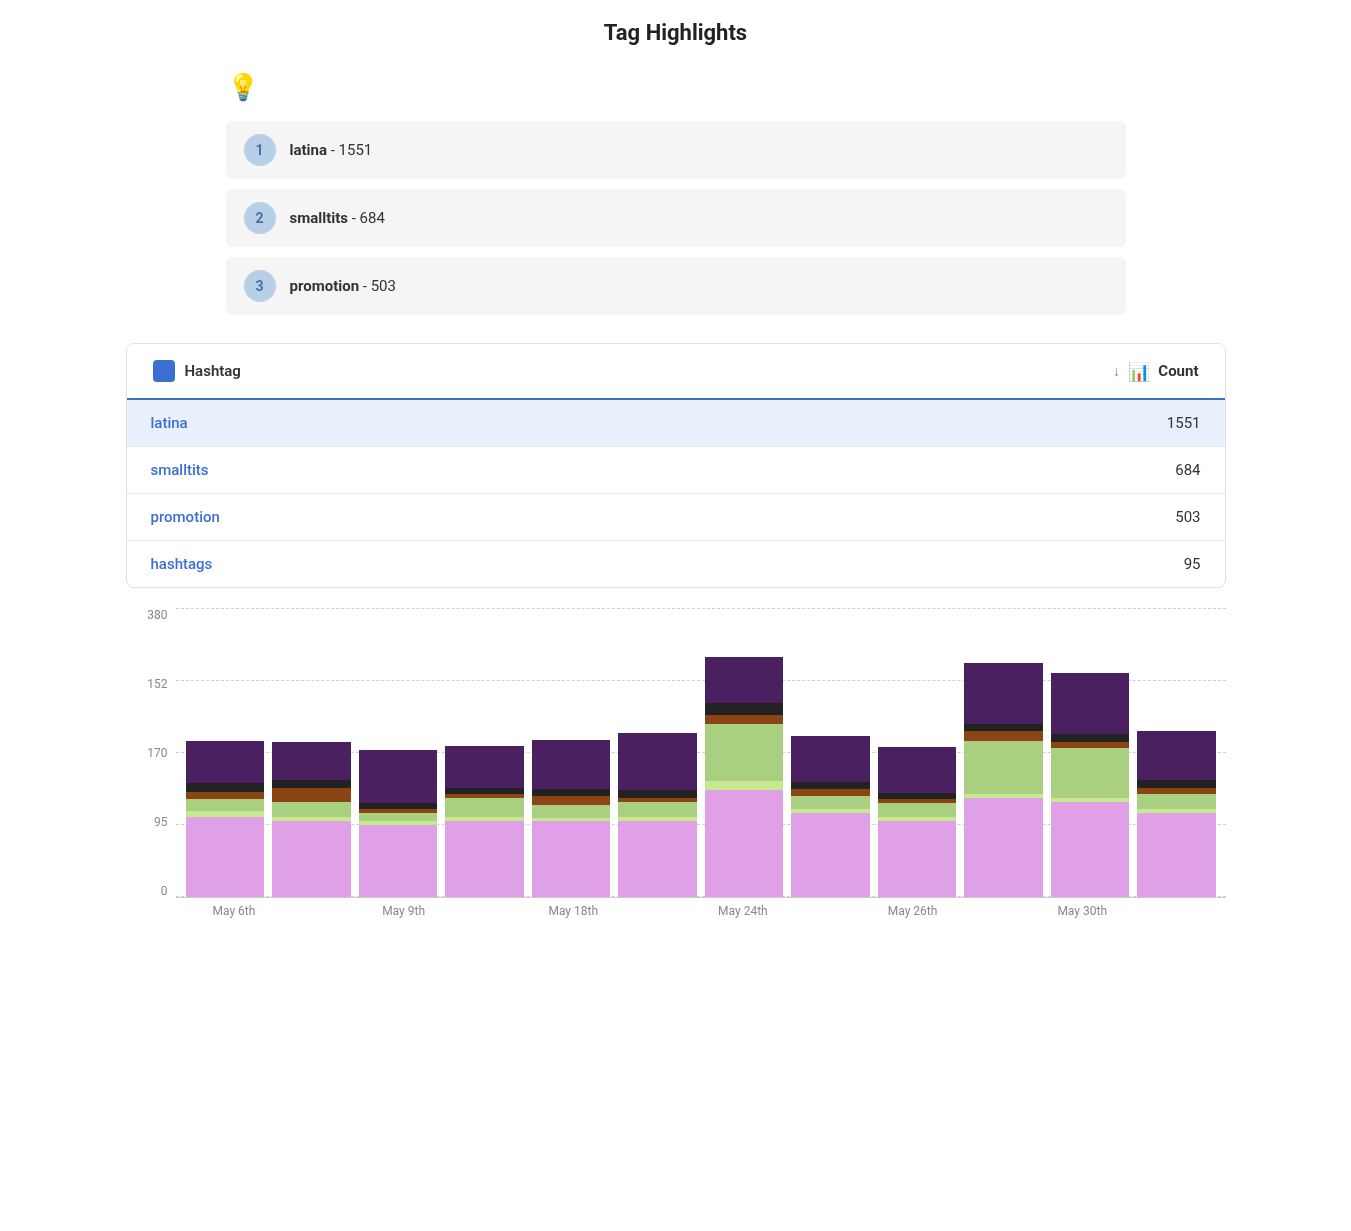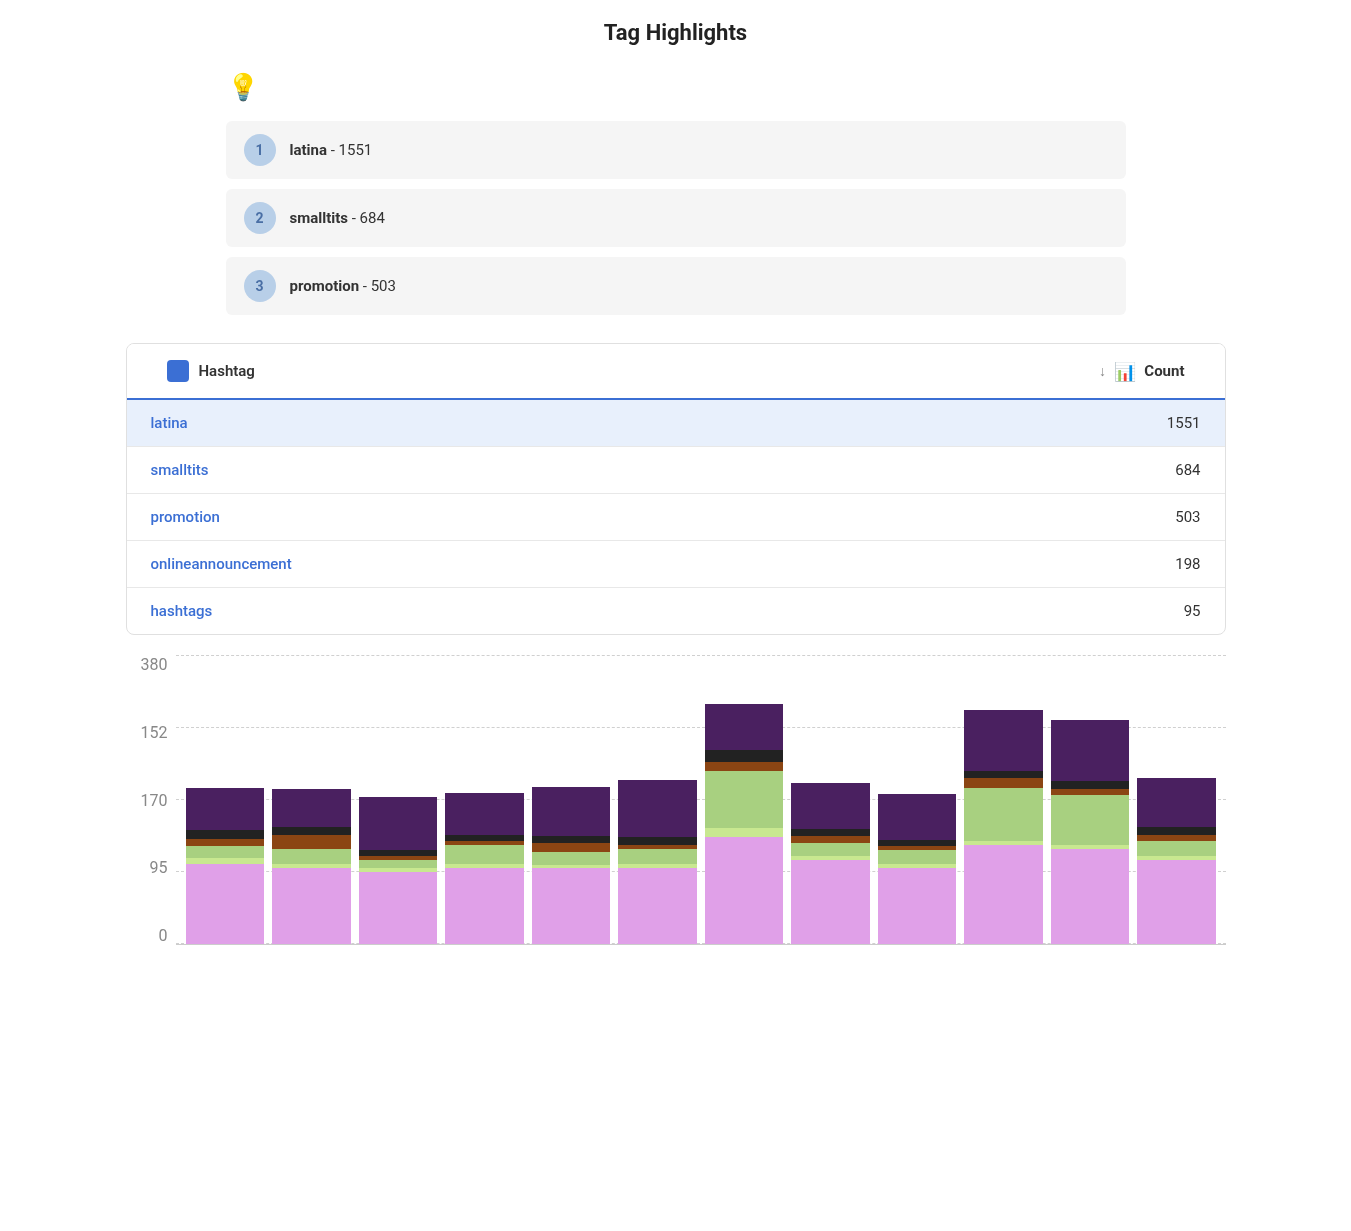--- a/index.html
+++ b/index.html
@@ -80,21 +80,21 @@
       margin: 0 auto 0 auto;
       border: 1px solid #e0e0e0;
       border-radius: 8px;
       overflow: hidden;
     }
 
     .table-header {
       display: flex;
       align-items: center;
       justify-content: space-between;
-      padding: 16px 40px;
+      padding: 16px 26px;
       background: #fff;
       border-bottom: 2px solid #3b6fd4;
     }
 
     .table-header-left {
       display: flex;
       align-items: center;
       gap: 10px;
       font-size: 15px;
       font-weight: 600;
@@ -158,21 +158,21 @@
     }
 
     
     .chart-section {
       max-width: 1100px;
       margin: 0 auto;
       padding: 20px 0 10px 0;
     }
 
     .y-label {
-      font-size: 16px;
+      font-size: 12px;
       color: #888;
     }
 
     .chart-area {
       position: relative;
       height: 290px;
       border-bottom: 1px solid #ccc;
       display: flex;
       align-items: flex-end;
       gap: 8px;
@@ -262,24 +262,20 @@
   </div>
       <div class="table-row">
     <span class="tag-name">smalltits</span>
     <span class="tag-count">684</span>
   </div>
       <div class="table-row">
     <span class="tag-name">promotion</span>
     <span class="tag-count">503</span>
   </div>
       <div class="table-row">
-    <span class="tag-name">onlineannouncement</span>
-    <span class="tag-count">198</span>
-  </div>
-      <div class="table-row">
     <span class="tag-name">hashtags</span>
     <span class="tag-count">95</span>
   </div>
     </div>
 </div>
 
 <div class="chart-section">
   <div style="position:relative; display:flex;">
 
     <div style="width:50px; display:flex; flex-direction:column; justify-content:space-between; align-items:flex-end; padding-right:8px; height:290px; padding-bottom:0;">
@@ -392,15 +388,30 @@
           <div style="flex: 1 1 0%; display: flex; flex-direction: column-reverse; align-items: stretch; position: relative;">
             <div style="height: 83.9474px; background: rgb(224, 160, 232); width: 100%;"></div>
             <div style="height: 3.81579px; background: rgb(200, 232, 144); width: 100%;"></div>
             <div style="height: 15.2632px; background: rgb(168, 208, 128); width: 100%;"></div>
             <div style="height: 6.10526px; background: rgb(139, 69, 19); width: 100%;"></div>
             <div style="height: 7.63158px; background: rgb(34, 34, 34); width: 100%;"></div>
             <div style="height: 49.6053px; background: rgb(74, 32, 96); width: 100%;"></div>
           </div>
         </div>
 
+      <div class="x-labels" id="x-labels">
+
+      <span class="x-label">May 6th</span>
+          <span class="x-label"></span>
+          <span class="x-label">May 9th</span>
+          <span class="x-label"></span>
+          <span class="x-label">May 18th</span>
+          <span class="x-label"></span>
+          <span class="x-label">May 24th</span>
+          <span class="x-label"></span>
+          <span class="x-label">May 26th</span>
+          <span class="x-label"></span>
+          <span class="x-label">May 30th</span>
+          <span class="x-label"></span>
+        </div>
     </div>
   </div>
 </div>
 
 </body></html>

